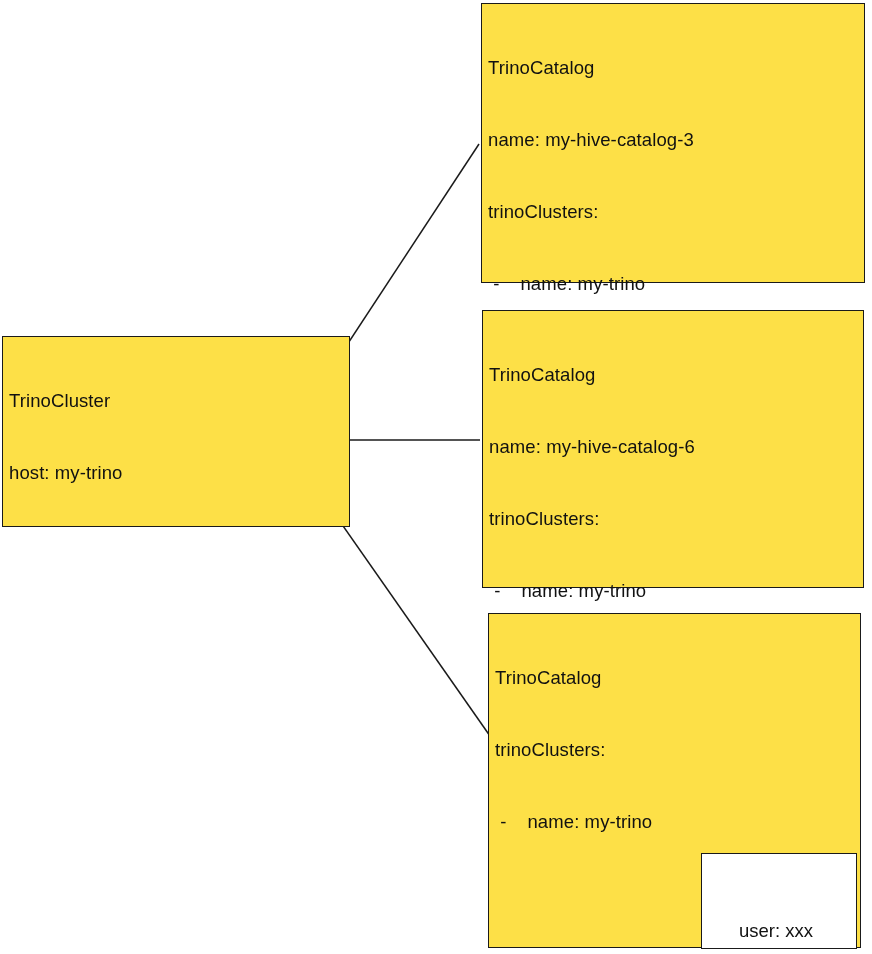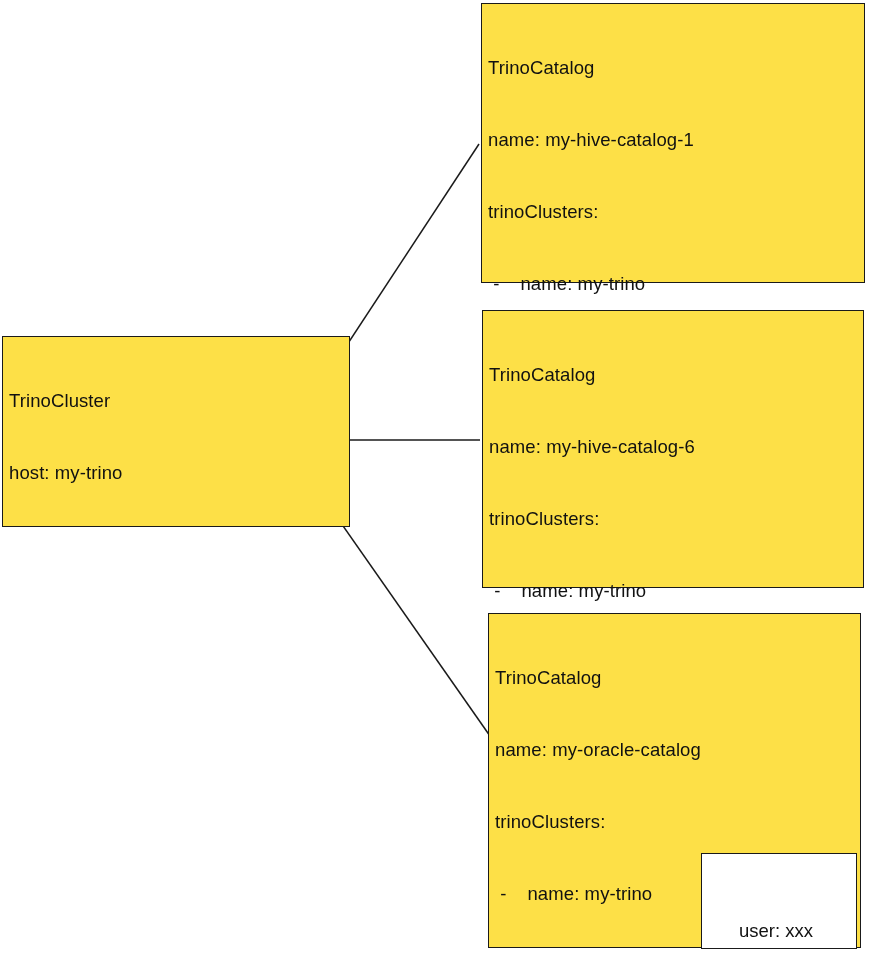--- a/index.html
+++ b/index.html
@@ -131,21 +131,21 @@
   <div class="node" id="trino-cluster">
     <div class="node-text">
       <div>TrinoCluster</div>
       <div>host: my-trino</div>
     </div>
   </div>
 
   <div class="node" id="catalog-hive-1">
     <div class="node-text">
       <div>TrinoCatalog</div>
-      <div>name: my-hive-catalog-1</div>
+      <div>name: my-hive-catalog-3</div>
       <div>trinoClusters:</div>
       <div> -    name: my-trino</div>
       <div>hive:</div>
       <div>    s3: # S3ConnnectionSpec</div>
       <div>        inline:</div>
       <div>            host: minio</div>
       <div>    metastore: # whatever</div>
     </div>
   </div>
 
@@ -158,21 +158,20 @@
       <div>hive:</div>
       <div>    hdfs:</div>
       <div>        # TBD</div>
       <div>    metastore: # whatever</div>
     </div>
   </div>
 
   <div class="node" id="catalog-oracle">
     <div class="node-text">
       <div>TrinoCatalog</div>
-      <div>name: my-oracle-catalog</div>
       <div>trinoClusters:</div>
       <div> -    name: my-trino</div>
       
       
       
     </div>
   </div>
 
   <div id="secret-box">
     <div class="secret-text">

